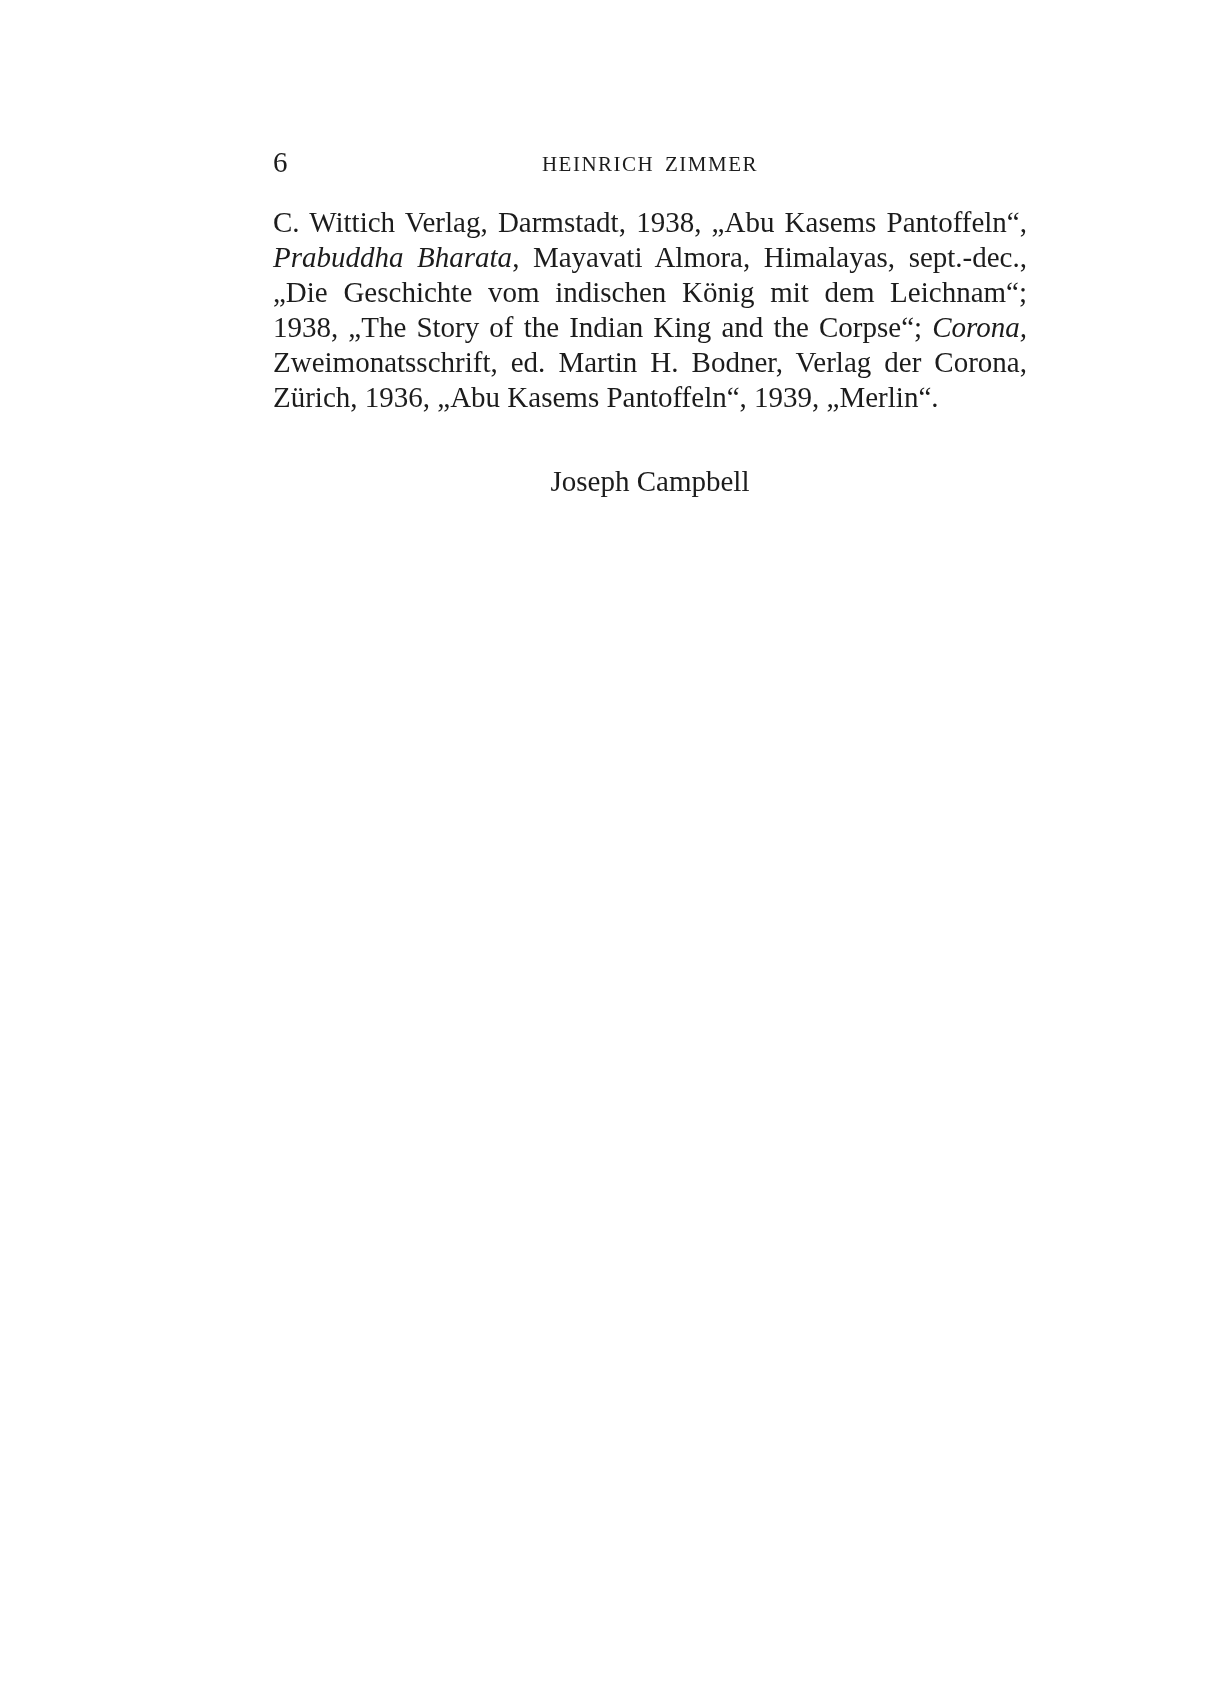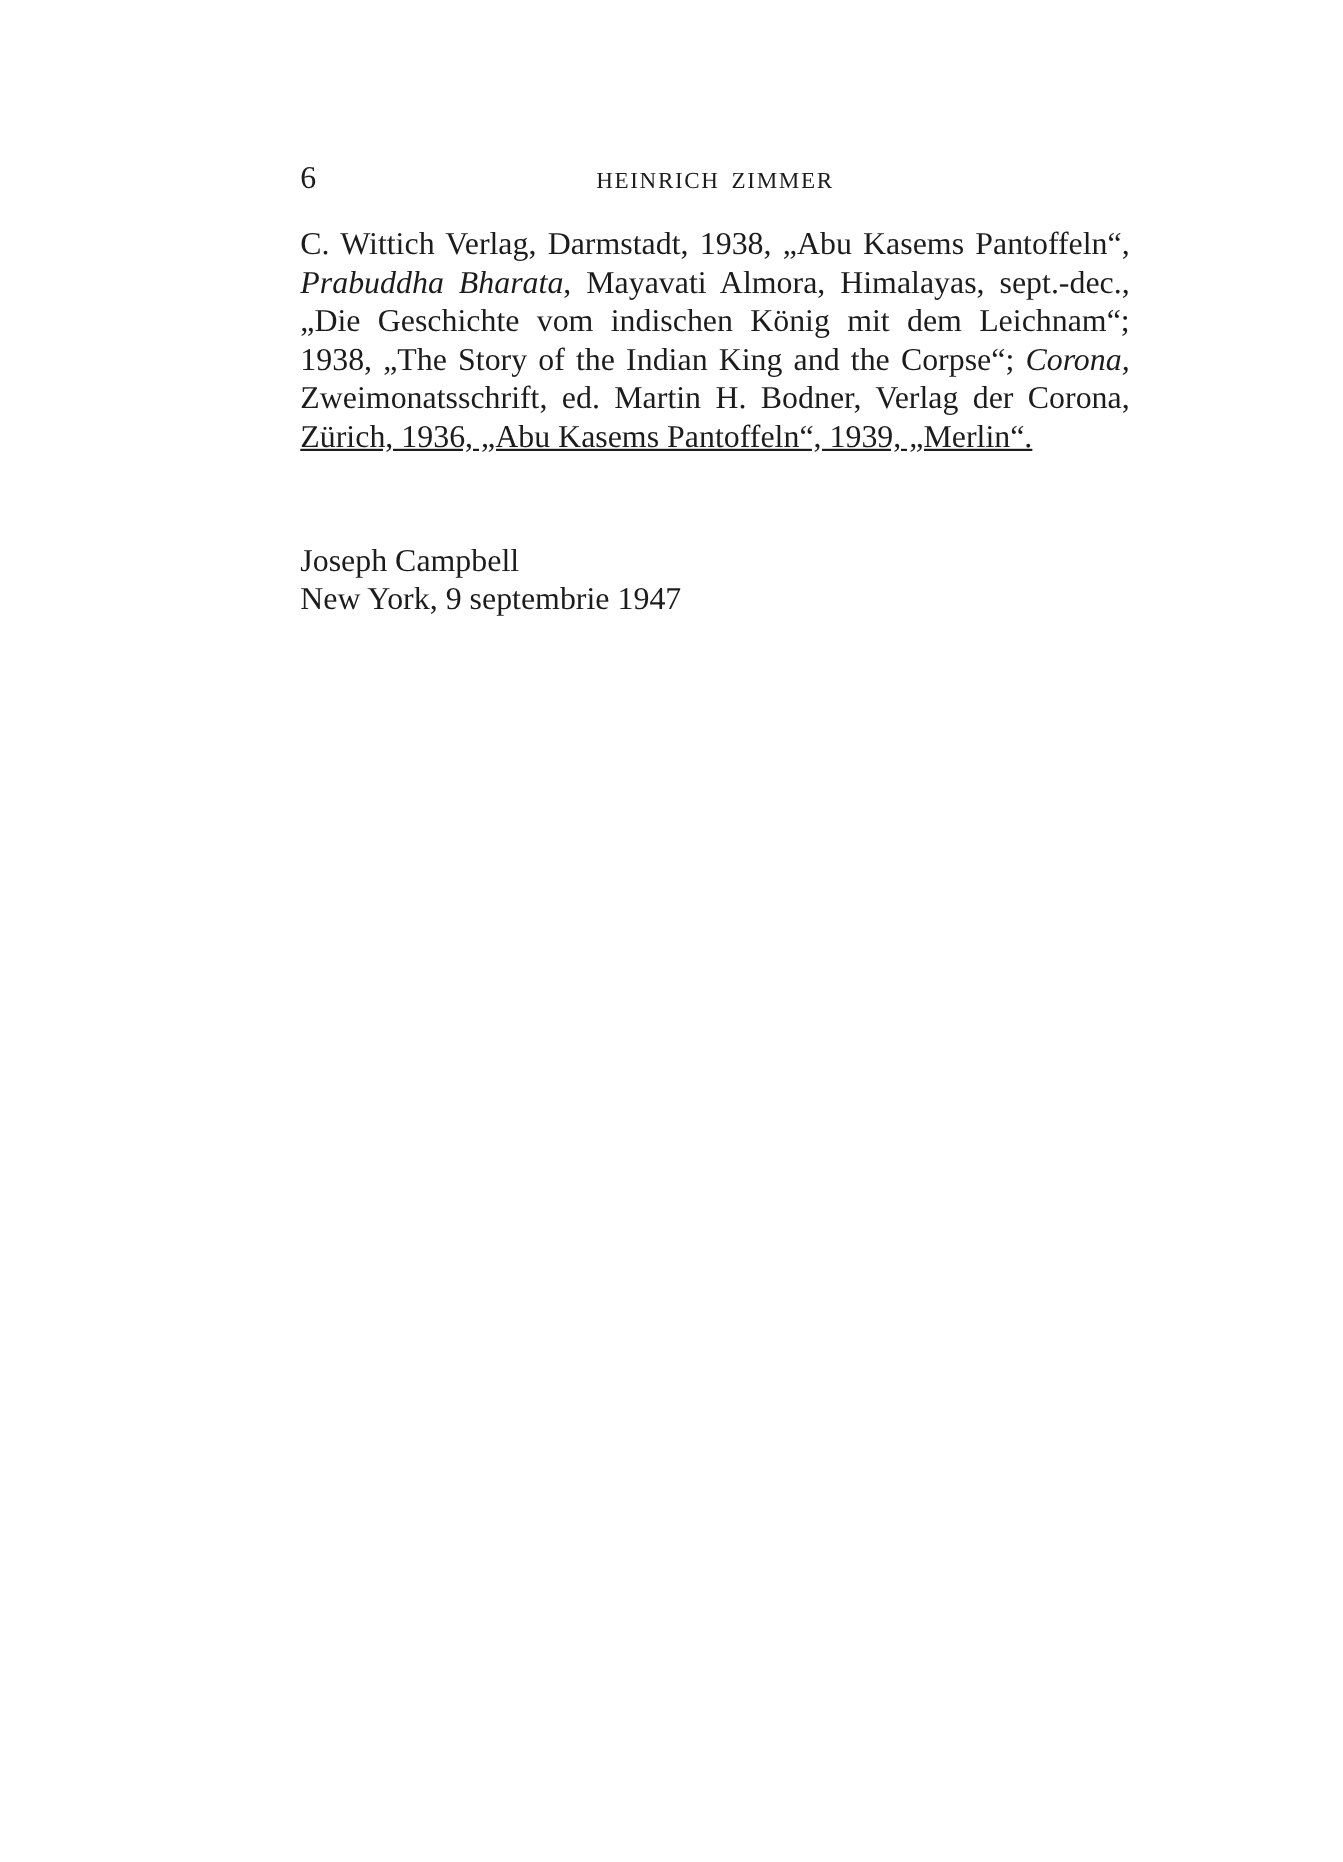--- a/index.html
+++ b/index.html
@@ -43,31 +43,30 @@
     line-height: 35px;
   }
   .paragraph .line {
     text-align: justify;
     text-align-last: justify;
     text-justify: inter-word;
   }
   .paragraph .line.last {
     text-align: left;
     text-align-last: left;
-    text-decoration: underline;
   }
   .paragraph em {
     font-style: italic;
   }
   .signature {
     position: absolute;
     left: 273px;
-    top: 493px;
+    top: 464px;
     width: 754px;
-    text-align: left;
+    text-align: center;
     font-size: 29px;
     line-height: 35px;
   }
 </style>
 </head>
 <body>
 
 <div class="page">
 
   <div class="page-number">6</div>
@@ -78,16 +77,15 @@
       <div class="line"><span>C. Wittich Verlag, Darmstadt, 1938, „Abu Kasems Pantoffeln“,</span></div>
       <div class="line"><em>Prabuddha Bharata</em><span>, Mayavati Almora, Himalayas, sept.-dec.,</span></div>
       <div class="line"><span>„Die Geschichte vom indischen König mit dem Leichnam“;</span></div>
       <div class="line"><span>1938, „The Story of the Indian King and the Corpse“; </span><em>Corona,</em></div>
       <div class="line"><span>Zweimonatsschrift, ed. Martin H. Bodner, Verlag der Corona,</span></div>
       <div class="line last"><span>Zürich, 1936, „Abu Kasems Pantoffeln“, 1939, „Merlin“.</span></div>
     </div>
 
   <div class="signature">
     <div>Joseph Campbell</div>
-    <div>New York, 9 septembrie 1947</div>
   </div>
 
 </div>
 
 </body></html>

